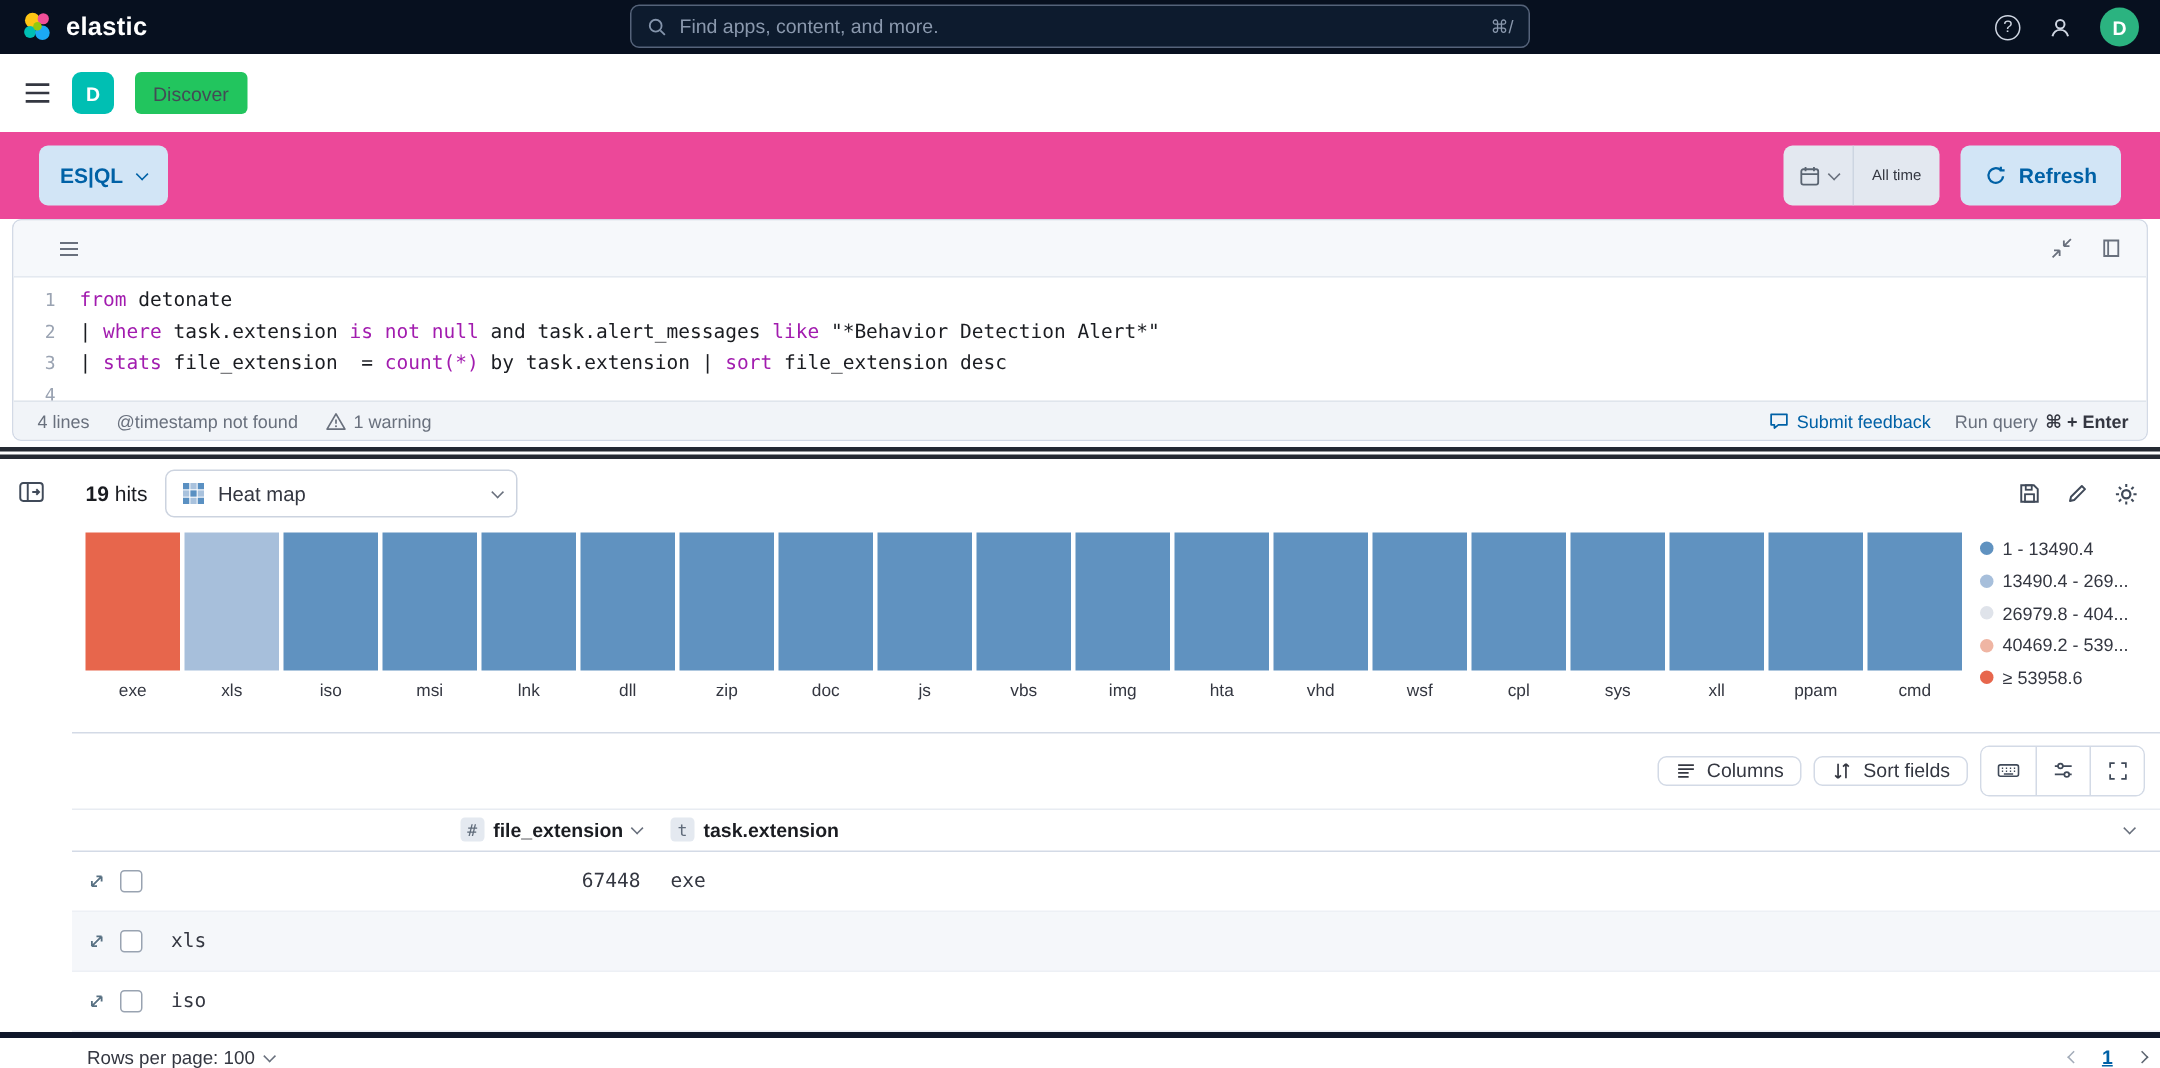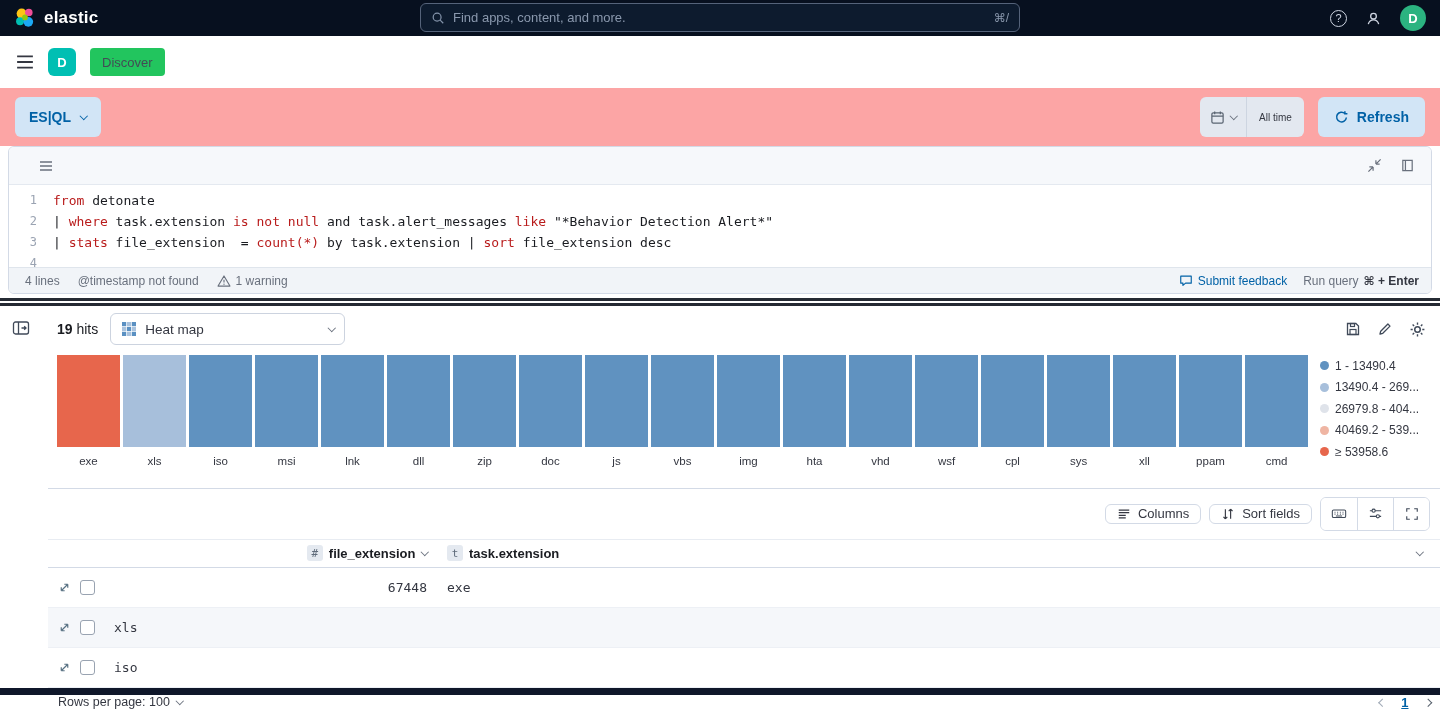--- a/index.html
+++ b/index.html
@@ -21,39 +21,39 @@
   .avatar{width:26px;height:26px;border-radius:50%;background:#2bb380;color:#fff;font-size:13px;font-weight:700;
     display:flex;align-items:center;justify-content:center}
 
   
   .nav{height:52px;display:flex;align-items:center;gap:14px;padding:0 16px;background:#fff}
   .sbadge{width:28px;height:28px;border-radius:6px;background:#00bfb3;color:#fff;font-weight:700;font-size:13px;
     display:flex;align-items:center;justify-content:center}
   .crumb{height:28px;border-radius:4px;background:#22c55e;color:#434b55;font-size:13px;display:flex;align-items:center;padding:0 12px}
 
   
-  .qbar{height:58px;background:#fca5a5;display:flex;align-items:center;padding:0 15px;gap:12px}
+  .qbar{height:58px;background:#ec4899;display:flex;align-items:center;padding:0 26px;gap:12px}
   .esql-btn{height:40px;border-radius:6px;background:#d2e5f6;color:#0061a6;font-weight:700;font-size:14px;
     display:flex;align-items:center;gap:10px;padding:0 14px;border:none;font-family:inherit;cursor:pointer}
   .qright{margin-left:auto;display:flex;align-items:center;gap:14px}
   .time-group{height:40px;border-radius:6px;background:#e3e8f0;display:flex;align-items:stretch;overflow:hidden}
   .tg-btn{display:flex;align-items:center;gap:6px;padding:0 10px;border-right:1px solid #cdd5e1}
   .tg-label{display:flex;align-items:center;padding:0 12px;font-size:10px;color:#343741}
   .refresh-btn{height:40px;border-radius:6px;background:#d2e5f6;color:#0061a6;font-weight:700;font-size:14px;
     display:flex;align-items:center;gap:8px;padding:0 16px;border:none;font-family:inherit;cursor:pointer}
 
   
   .editor{margin:0 8px;border:1px solid #d3dae6;border-radius:6px;background:#fff;overflow:hidden}
   .ed-toolbar{height:38px;background:#f6f8fb;border-bottom:1px solid #e4e9f0;display:flex;align-items:center;padding:0 16px 0 30px}
   .ed-tools{margin-left:auto;display:flex;gap:18px;align-items:center}
   .ed-body{height:82px;overflow:hidden;font-family:"DejaVu Sans Mono",monospace;font-size:13px;padding-top:5px}
   .cl{display:flex;line-height:21px}
   .ln{width:28px;text-align:right;color:#9aa3b2;flex:none;font-size:12px}
   .ct{padding-left:16px;white-space:pre;color:#1a1c21}
-  .ct .kw{color:#b91c1c}
+  .ct .kw{color:#a21caf}
   .ct .pl,.ct .str{color:#1a1c21}
   .ed-footer{height:26px;background:#f1f4f8;border-top:1px solid #dfe5ec;display:flex;align-items:center;
     font-size:12px;color:#69707d;padding:0 12px 0 16px;gap:18px}
   .ef-item{display:flex;align-items:center;gap:5px}
   .ef-right{margin-left:auto;display:flex;align-items:center;gap:16px}
   .link{color:#0061a6;display:flex;gap:5px;align-items:center}
   .runkeys{color:#343741;font-weight:700}
 
   
   .splitter{height:16px;background:#fff;position:relative}
@@ -100,22 +100,22 @@
   .gh-menu{display:flex;justify-content:center}
   .grow{display:grid;grid-template-columns:56px 333px 1fr 40px;align-items:center;height:40px;border-bottom:1px solid #edf0f5}
   .grow.stripe{background:#f5f7fa}
   .gc1{display:flex;align-items:center;gap:9px;padding-left:10px}
   .gc2{text-align:right;padding-right:10px;font-family:"DejaVu Sans Mono",monospace;font-size:13px;color:#343741}
   .gc3{padding-left:10px;font-family:"DejaVu Sans Mono",monospace;font-size:13px;color:#343741}
   .cbx{width:15px;height:15px;border:1px solid #99a3b1;border-radius:3px;background:#fff;display:inline-block;flex:none}
   .rico{display:flex;align-items:center}
 
   
-  .bbar{position:absolute;left:0;right:0;bottom:0;height:24px;background:#fff;border-top:7px solid #0f172a;
-    display:flex;align-items:flex-start;padding:0 10px 0 58px;font-size:12.5px;color:#343741;z-index:5}
+  .bbar{position:absolute;left:0;right:0;bottom:0;height:24px;background:#fff;border-top:4px solid #0f172a;
+    display:flex;align-items:flex-end;padding:0 10px 0 58px;font-size:12.5px;color:#343741;z-index:5}
   .rpp{display:flex;align-items:center;gap:7px}
   .pag{margin-left:auto;display:flex;align-items:center;gap:16px}
   .page-num{color:#0061a6;font-weight:700;text-decoration:underline;font-size:13px}
 
   
   .cv{display:inline-block;width:7px;height:7px;border-right:1.6px solid #69707d;border-bottom:1.6px solid #69707d;
     transform:rotate(45deg);margin-top:-3px}
   .cv.blue{border-color:#0061a6}
   .cv.sm{width:5.5px;height:5.5px}
   .cv.lft{transform:rotate(135deg);margin-top:0;border-color:#a2abb8}

